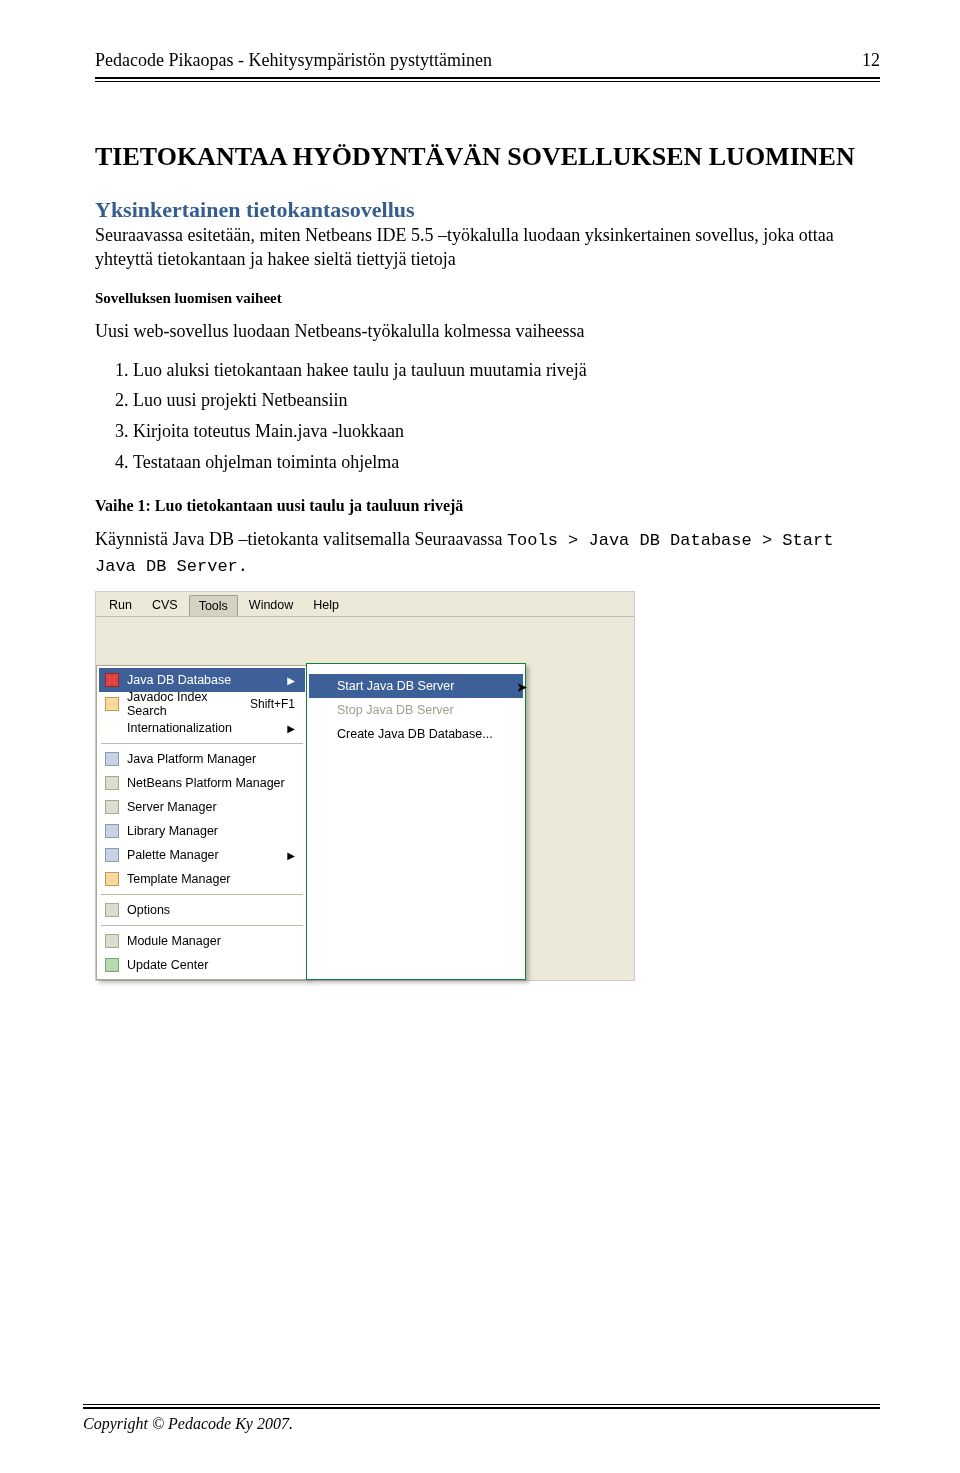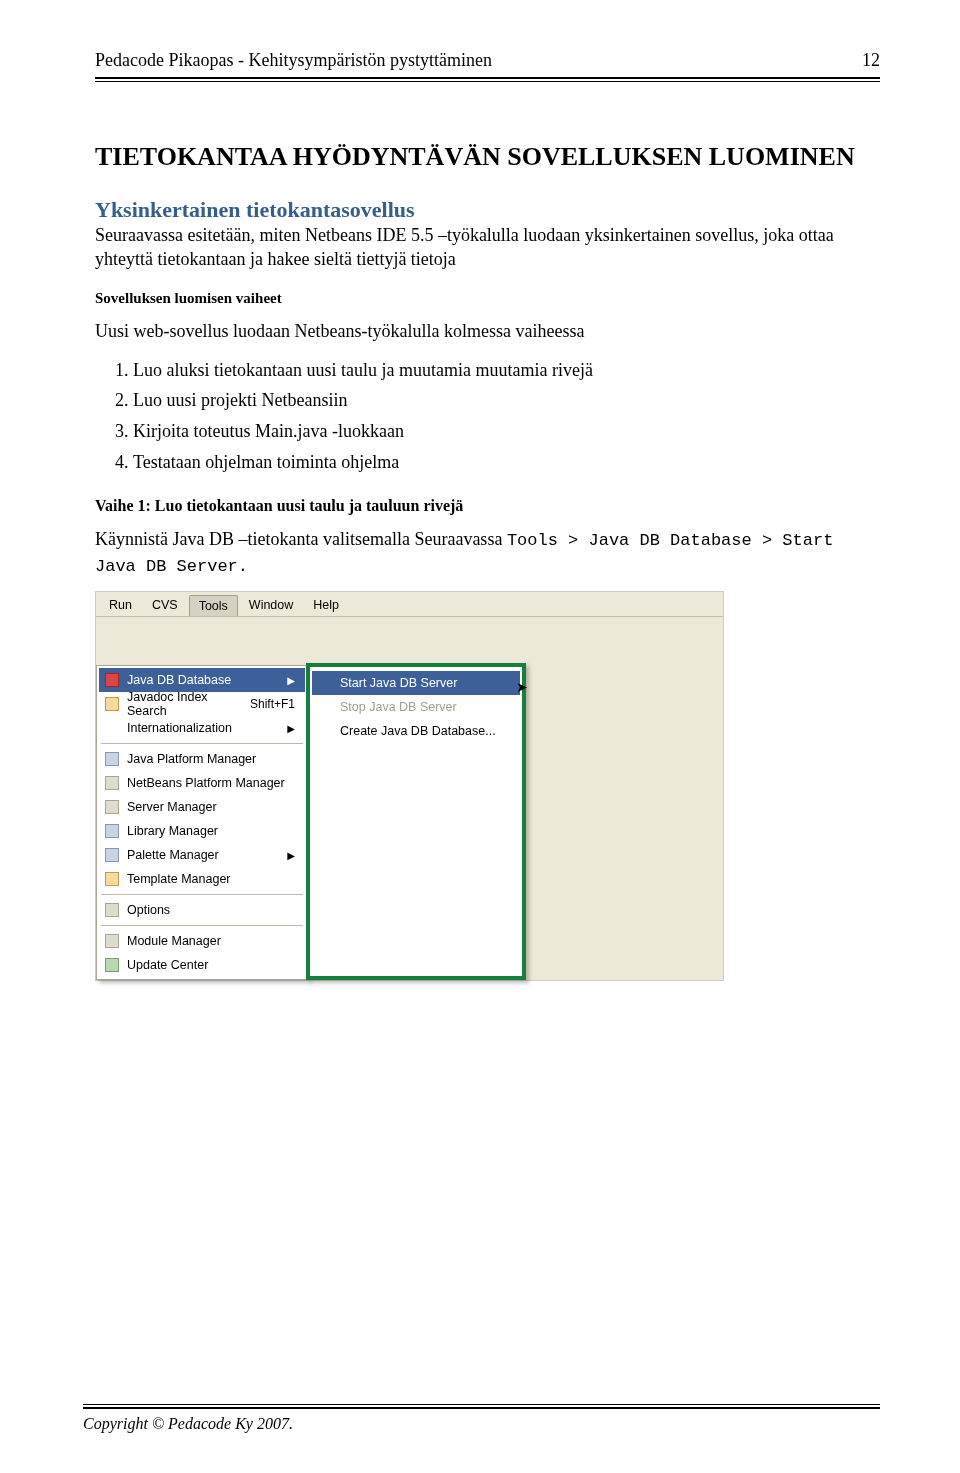--- a/index.html
+++ b/index.html
@@ -54,21 +54,21 @@
     margin: 4px 0 10px 38px;
     font-size: 18px;
     line-height: 1.7;
   }
   code.mono, span.mono {
     font-family: "Courier New", monospace;
     font-size: 17px;
   }
   .screenshot-wrap {
     margin-top: 10px;
-    width: 629px;
+    width: 540px;
     border: 1px solid #ccc;
     font-family: Tahoma, sans-serif;
     font-size: 12.5px;
     background: #ece9d8;
     position: relative;
   }
   .menubar {
     display: flex;
     gap: 2px;
     background: #ece9d8;
@@ -92,23 +92,23 @@
   }
   .drop-main {
     background: #fff;
     border: 1px solid #aca899;
     width: 212px;
     padding: 2px 2px;
     box-shadow: 3px 3px 4px rgba(0,0,0,.25);
   }
   .drop-sub {
     background: #fff;
-    border: 4px solid #15803d;
+    border: 1px solid #15803d;
     width: 220px;
-    padding: 4px 2px;
+    padding: 10px 2px;
     box-shadow: 3px 3px 4px rgba(0,0,0,.25);
     margin-left: -2px;
     margin-top: -2px;
   }
   .drow {
     display: flex;
     align-items: center;
     height: 24px;
     padding-left: 28px;
     padding-right: 10px;
@@ -181,21 +181,21 @@
 <div class="header-divider"></div>
 
 <h1>TIETOKANTAA HYÖDYNTÄVÄN SOVELLUKSEN LUOMINEN</h1>
 
 <h2 class="blue">Yksinkertainen tietokantasovellus</h2>
 <p class="body">Seuraavassa esitetään, miten Netbeans IDE 5.5 –työkalulla luodaan yksinkertainen sovellus, joka ottaa yhteyttä tietokantaan ja hakee sieltä tiettyjä tietoja</p>
 
 <h2 class="black">Sovelluksen luomisen vaiheet</h2>
 <p class="body">Uusi web-sovellus luodaan Netbeans-työkalulla kolmessa vaiheessa</p>
 <ol class="steps">
-  <li>Luo aluksi tietokantaan uusi taulu ja muutamia muutamia rivejä</li>
+  <li>Luo aluksi tietokantaan hakee taulu ja tauluun muutamia rivejä</li>
   <li>Luo uusi projekti Netbeansiin</li>
   <li>Kirjoita toteutus Main.java -luokkaan</li>
   <li>Testataan ohjelman toiminta ohjelma</li>
 </ol>
 
 <h3 class="step">Vaihe 1: Luo tietokantaan uusi taulu ja tauluun rivejä</h3>
 <p class="body">
   <span>Käynnistä Java DB –tietokanta valitsemalla Seuraavassa </span><span class="mono">Tools &gt; Java DB Database &gt; Start Java DB Server.</span>
 </p>
 

